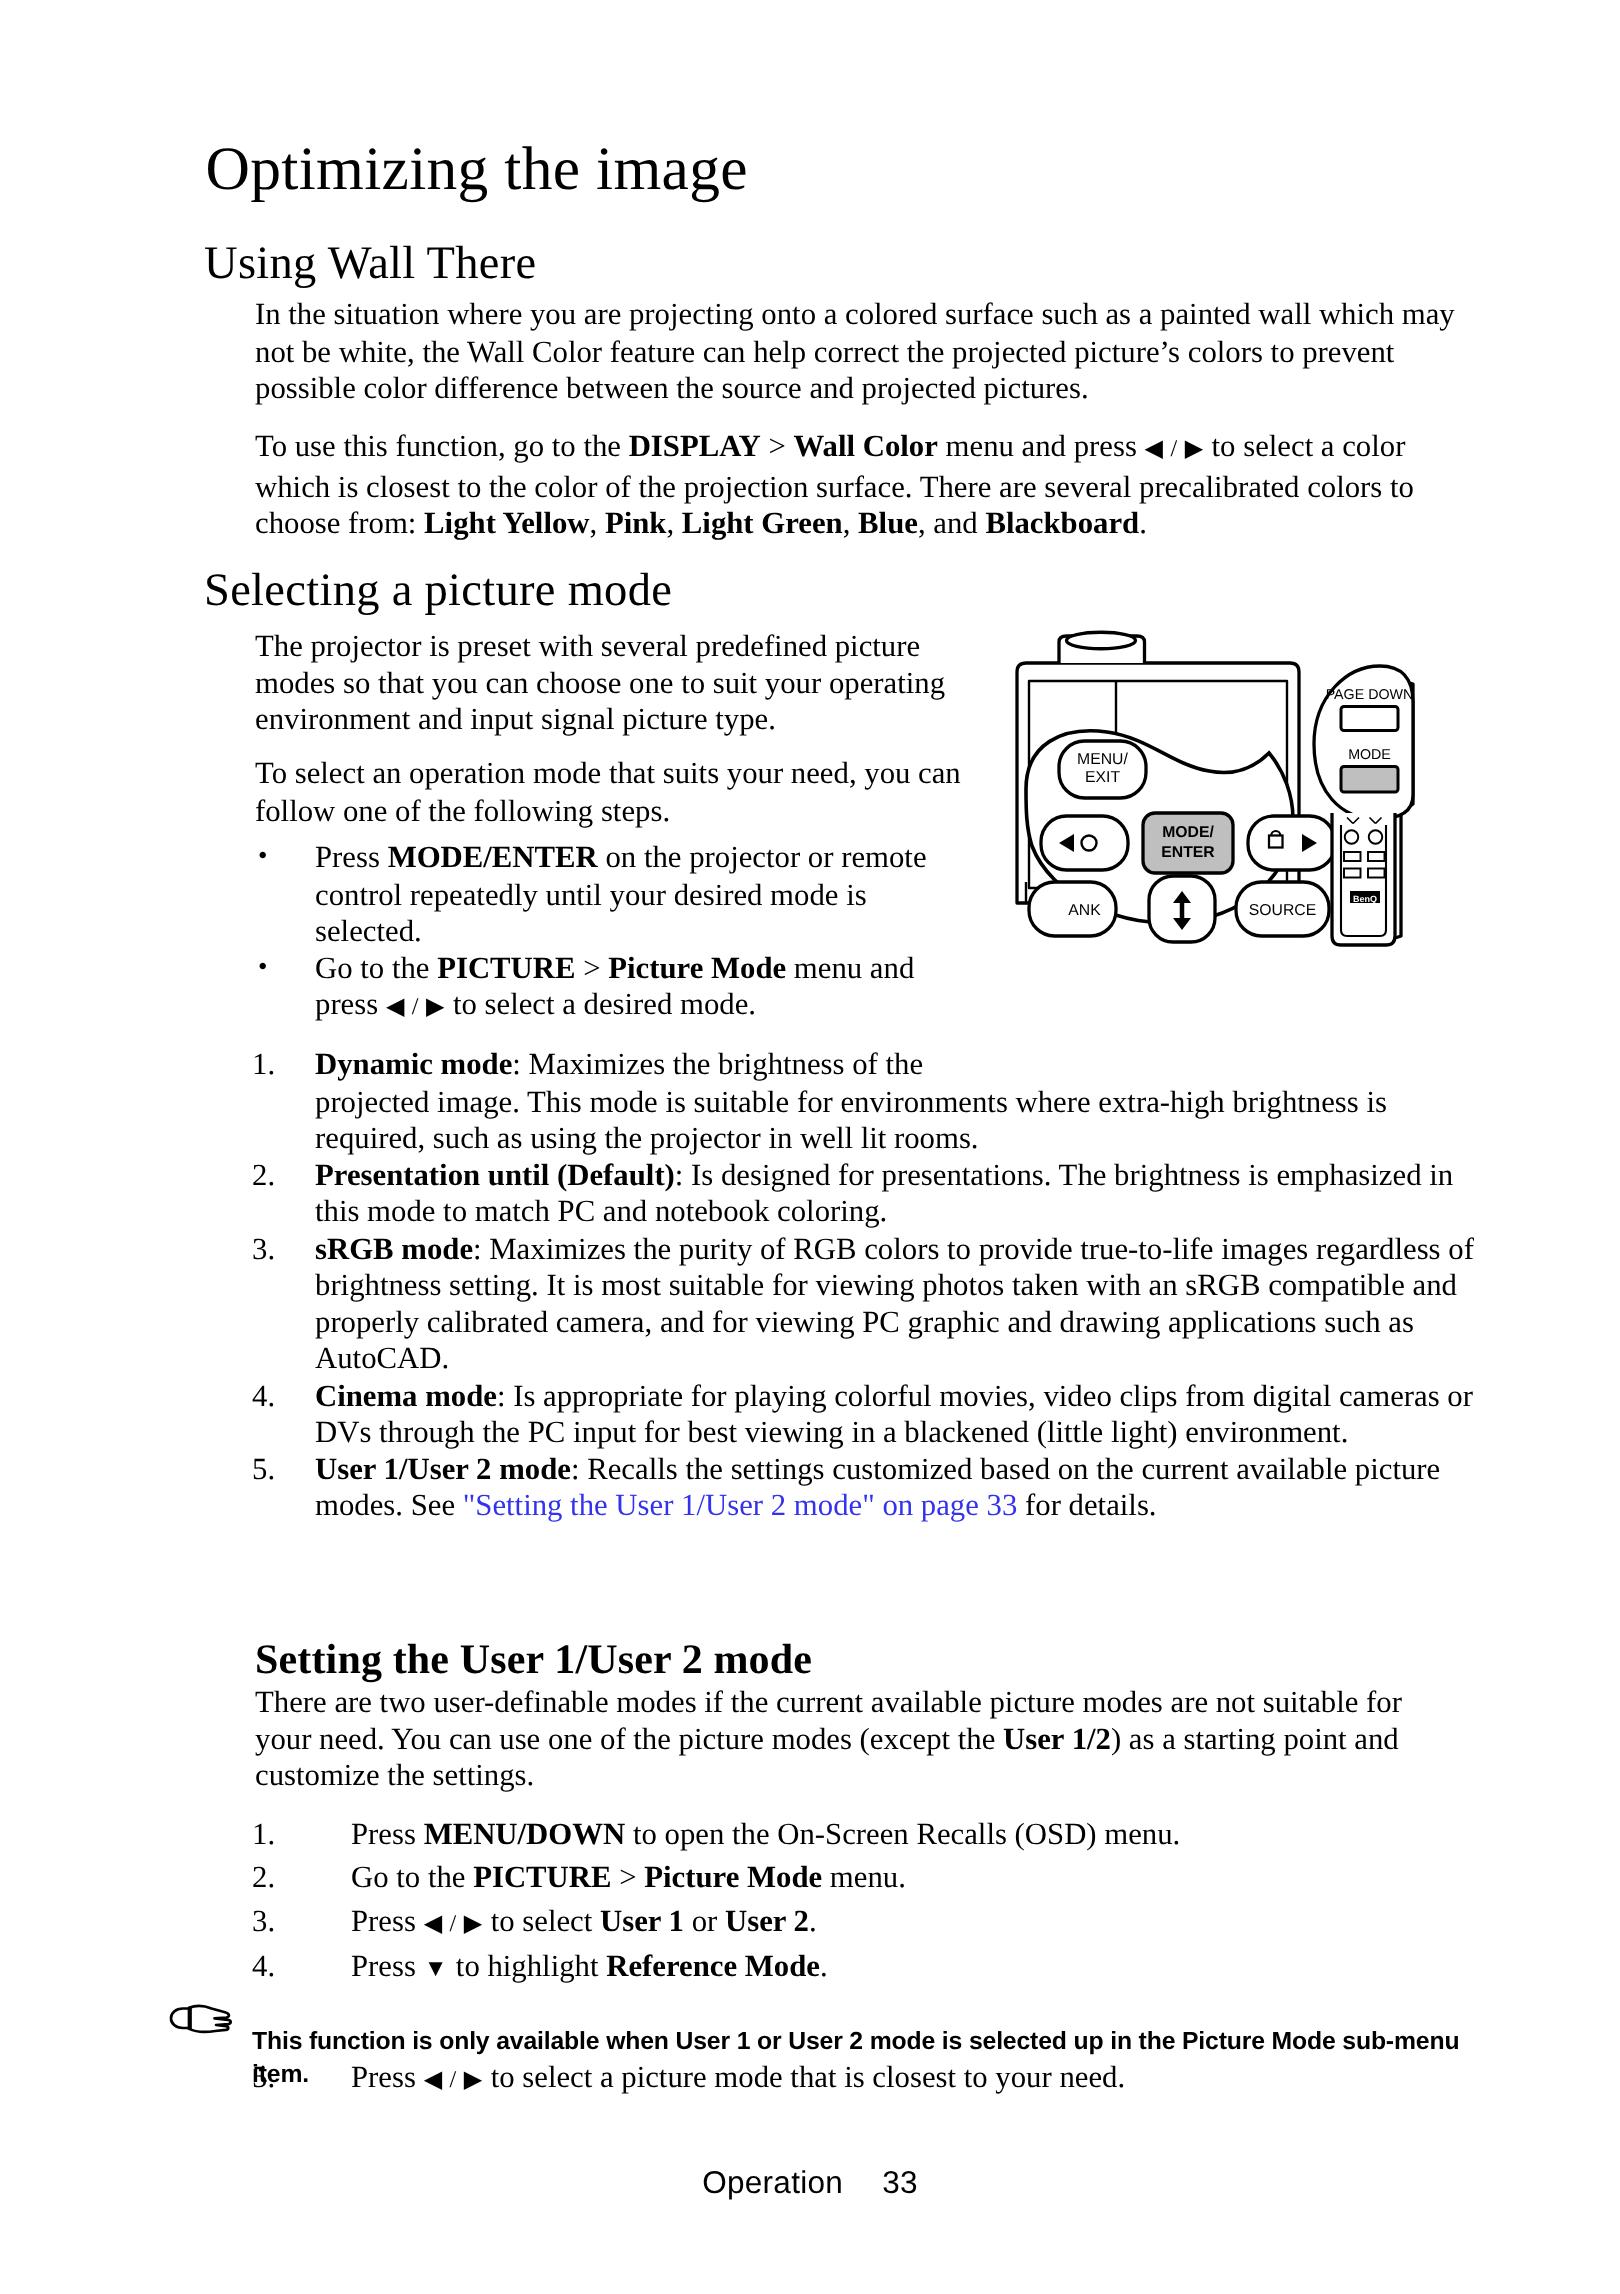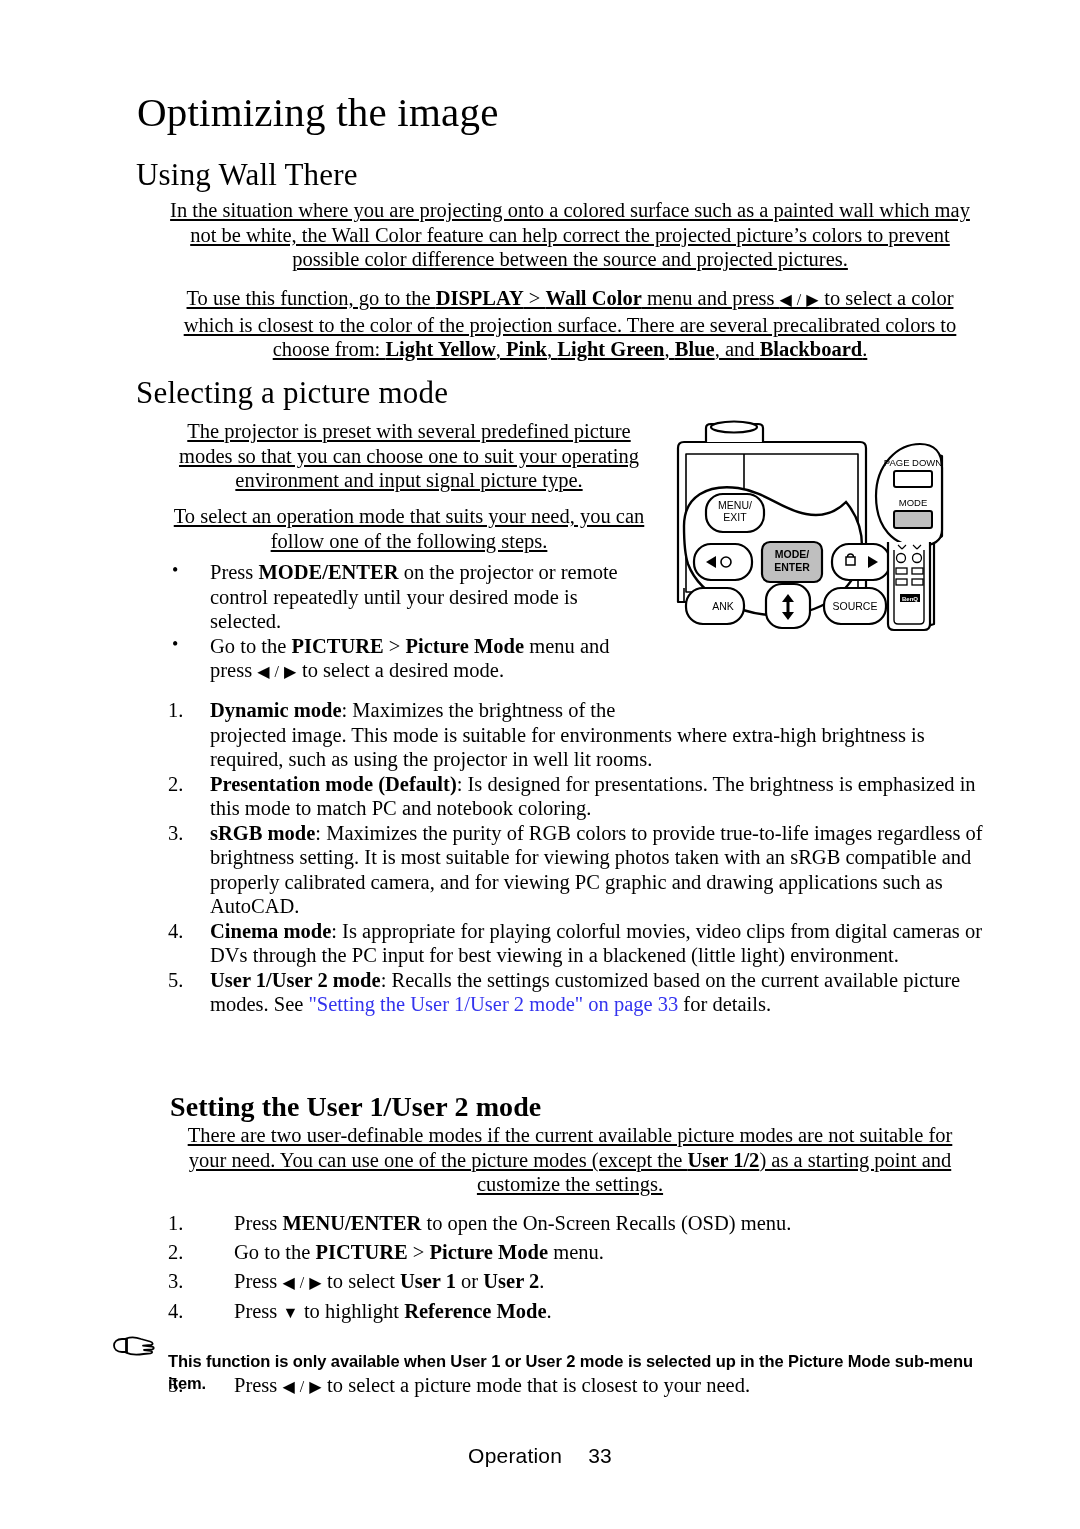--- a/index.html
+++ b/index.html
@@ -50,22 +50,21 @@
     font-weight: bold;
     letter-spacing: 0.1px;
     white-space: nowrap;
   }
 
   
   .body-text {
     position: absolute;
     font-size: 20.5px;
     line-height: 24.5px;
-    text-align: center;
-    text-decoration: underline;
+    text-align: left;
   }
   b { font-weight: bold; }
   .link { color: #3333ee; }
   .tri { font-size: 16px; letter-spacing: 0.5px; }
 
   
   .p-wall1 { left: 170px; top: 198px; width: 800px; }
   .p-wall2 { left: 170px; top: 286px; width: 800px; }
 
   .p-pm1 { left: 170px; top: 419px; width: 478px; }
@@ -219,21 +218,21 @@
     </div>
   </div>
 
   <div class="num-list">
     <div class="num-row item1">
       <span class="num-marker">1.</span>
       <span class="firstline"><b>Dynamic mode</b><span>: </span><span>Maximizes the brightness of the</span></span><span>projected image. This mode is suitable for environments where extra-high brightness is required, such as using the projector in well lit rooms.</span>
     </div>
     <div class="num-row">
       <span class="num-marker">2.</span>
-      <b>Presentation mode (Default)</b><span>: </span><span>Is designed for presentations. The brightness is emphasized in this mode to match PC and notebook coloring.</span>
+      <b>Presentation until (Default)</b><span>: </span><span>Is designed for presentations. The brightness is emphasized in this mode to match PC and notebook coloring.</span>
     </div>
     <div class="num-row">
       <span class="num-marker">3.</span>
       <b>sRGB mode</b><span>: </span><span>Maximizes the purity of RGB colors to provide true-to-life images regardless of brightness setting. It is most suitable for viewing photos taken with an sRGB compatible and properly calibrated camera, and for viewing PC graphic and drawing applications such as AutoCAD.</span>
     </div>
     <div class="num-row">
       <span class="num-marker">4.</span>
       <b>Cinema mode</b><span>: </span><span>Is appropriate for playing colorful movies, video clips from digital cameras or DVs through the PC input for best viewing in a blackened (little light) environment.</span>
     </div>
     <div class="num-row">
@@ -244,21 +243,21 @@
 
   <div class="h3">Setting the User 1/User 2 mode</div>
 
   <div class="body-text p-setting">
     <span>There are two user-definable modes if the current available picture modes are not suitable for your need. You can use one of the picture modes (except the </span><b>User 1/2</b><span>) as a starting point and customize the settings.</span>
   </div>
 
   <div class="steps">
     <div class="num-row">
       <span class="num-marker">1.</span>
-      <span>Press </span><b>MENU/ENTER</b><span> to open the On-Screen Recalls (OSD) menu.</span>
+      <span>Press </span><b>MENU/DOWN</b><span> to open the On-Screen Recalls (OSD) menu.</span>
     </div>
     <div class="num-row">
       <span class="num-marker">2.</span>
       <span>Go to the </span><b>PICTURE</b><span> &gt; </span><b>Picture Mode</b><span> menu.</span>
     </div>
     <div class="num-row">
       <span class="num-marker">3.</span>
       <span>Press </span><span class="tri">◀ / ▶</span><span> to select </span><b>User 1</b><span> or </span><b>User 2</b><span>.</span>
     </div>
     <div class="num-row">

